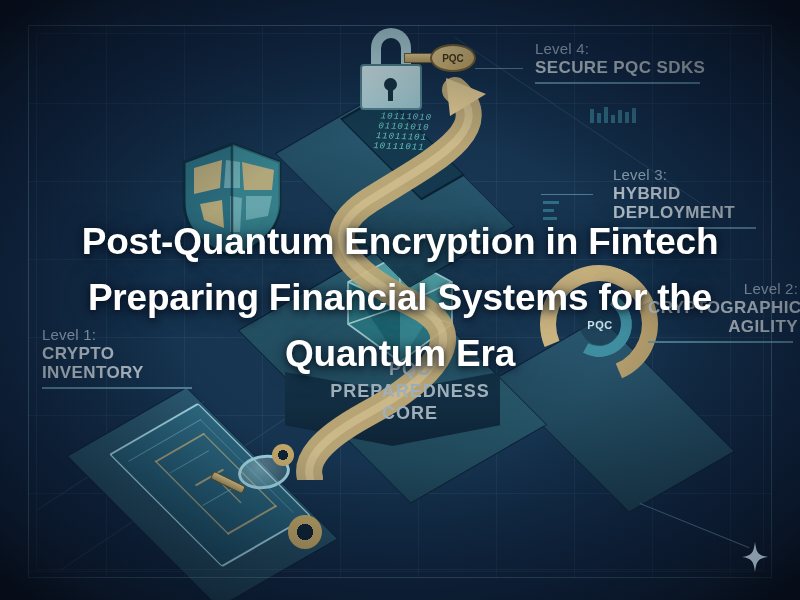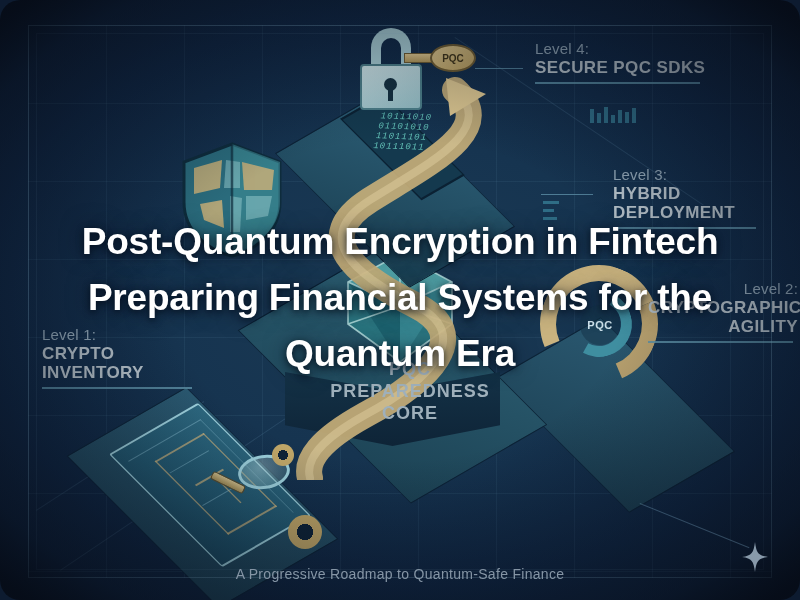--- a/index.html
+++ b/index.html
@@ -2,21 +2,21 @@
 <html><head>
 <meta charset="utf-8">
 <style>
   * { margin:0; padding:0; box-sizing:border-box; }
   html,body { width:800px; height:600px; overflow:hidden; }
   body {
     background:#0d1b30;
     font-family:"Liberation Sans", sans-serif;
     position:relative;
   }
-  #stage { position:absolute; inset:0; width:800px; height:600px; overflow:hidden;border-radius:20px; }
+  #stage { position:absolute; inset:0; width:800px; height:600px; overflow:hidden; }
 
   
   .bg-base {
     position:absolute; inset:0;
     background:
       radial-gradient(ellipse 620px 420px at 400px 300px, #1b3a54 0%, #163450 38%, #102744 68%, #0c1a2e 100%);
   }
   .bg-vignette {
     position:absolute; inset:0;
     background:radial-gradient(ellipse 560px 400px at 400px 300px, rgba(0,0,0,0) 40%, rgba(6,12,24,.55) 88%, rgba(5,10,20,.85) 100%);
@@ -359,15 +359,14 @@
 
   <div id="sparkle-line"></div>
   <div id="sparkle">
     <svg viewBox="0 0 26 30">
       <path d="M13,0 C14.5,11 16,13.5 26,15 C16,16.5 14.5,19 13,30 C11.5,19 10,16.5 0,15 C10,13.5 11.5,11 13,0 Z" fill="#9fb2c2" opacity=".85"></path>
     </svg>
   </div>
 
   <h1 id="title">Post-Quantum Encryption in Fintech Preparing Financial Systems for the Quantum Era</h1>
 
-  <div id="caption">A Progressive Roadmap to Quantum-Safe Finance</div>
 
 </div>
 
 </body></html>

